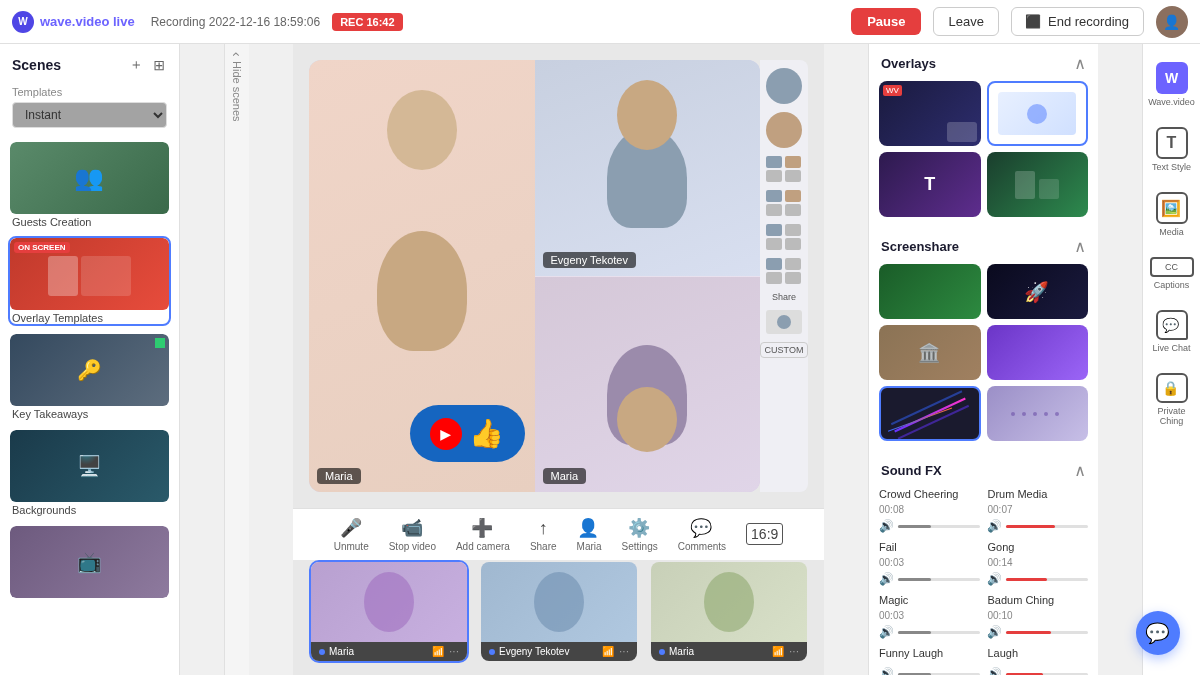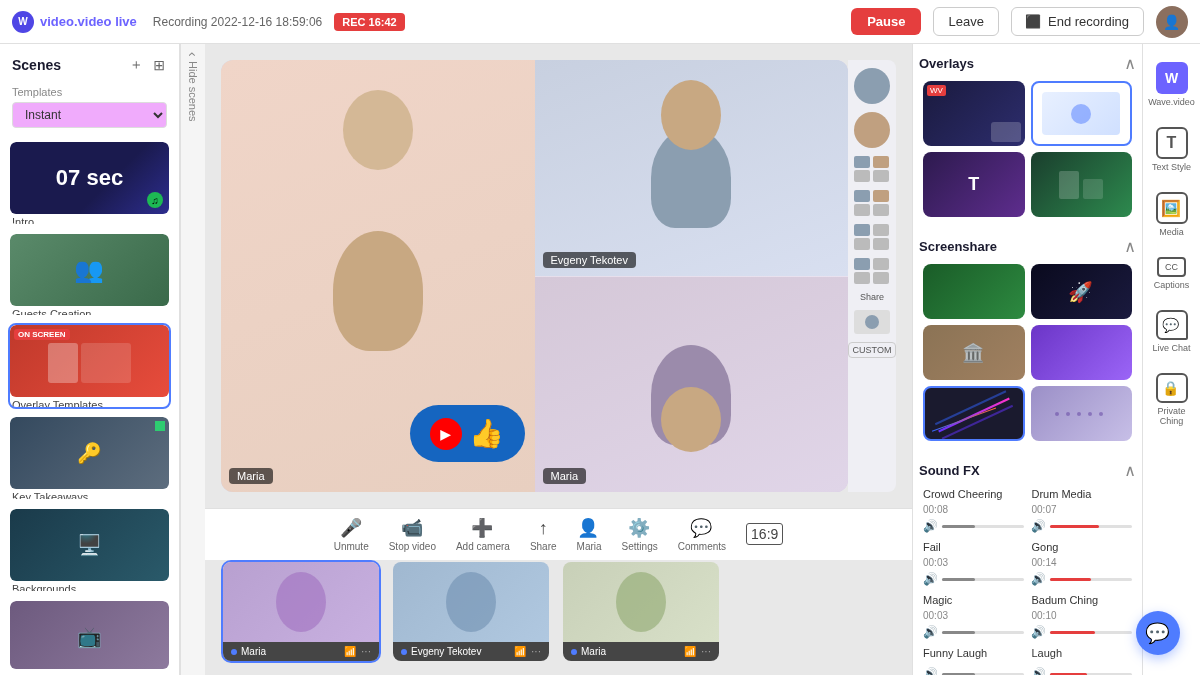--- a/index.html
+++ b/index.html
@@ -12,31 +12,31 @@
     .logo-wave { color: #6c63ff; font-size: 13px; font-weight: 700; }
     .rec-info { font-size: 12px; color: #666; margin-left: 4px; }
     .rec-badge { background: #e53e3e; color: white; font-size: 11px; font-weight: 700; padding: 3px 8px; border-radius: 4px; }
     .header-spacer { flex: 1; }
     .btn-pause { background: #e53e3e; color: white; border: none; padding: 6px 16px; border-radius: 6px; font-size: 13px; font-weight: 600; cursor: pointer; }
     .btn-leave { background: white; color: #333; border: 1px solid #ccc; padding: 6px 14px; border-radius: 6px; font-size: 13px; cursor: pointer; }
     .btn-end { background: white; color: #333; border: 1px solid #ccc; padding: 6px 14px; border-radius: 6px; font-size: 13px; cursor: pointer; display: flex; align-items: center; gap: 6px; }
     .avatar { width: 32px; height: 32px; border-radius: 50%; background: #8b6f5e; overflow: hidden; display: flex; align-items: center; justify-content: center; color: white; font-size: 14px; }
 
     
-    .main { display: flex; flex: 1; overflow: hidden; }
+    .main { display: flex; flex: 1; overflow: hidden; gap: 44px; }
 
     
     .left-panel { width: 180px; background: #fff; border-right: 1px solid #e0e0e0; display: flex; flex-direction: column; flex-shrink: 0; }
     .scenes-header { display: flex; align-items: center; justify-content: space-between; padding: 10px 12px 6px; }
     .scenes-title { font-size: 14px; font-weight: 600; color: #1a1a2e; }
     .scenes-actions { display: flex; gap: 6px; }
     .icon-btn { background: none; border: none; cursor: pointer; color: #666; font-size: 14px; padding: 2px; }
     .transition-section { padding: 4px 12px 8px; }
     .transition-label { font-size: 11px; color: #888; margin-bottom: 4px; }
-    .transition-select { width: 100%; border: 1px solid #ddd; border-radius: 4px; padding: 4px 8px; font-size: 12px; color: #333; background: #f0abfc; }
+    .transition-select { width: 100%; border: 1px solid #ddd; border-radius: 4px; padding: 4px 8px; font-size: 12px; color: #333; background: #a3a3a3; }
     .scenes-list { flex: 1; overflow-y: auto; padding: 4px 8px; display: flex; flex-direction: column; gap: 6px; }
     .scene-item { border-radius: 8px; overflow: hidden; cursor: pointer; border: 2px solid transparent; position: relative; }
     .scene-item.active { border-color: #4f7cff; }
     .scene-label { font-size: 11px; color: #444; padding: 2px 2px 0; }
     
     
     .thumb-intro { background: linear-gradient(135deg, #1a1a4e 60%, #2d2d8e); height: 72px; display: flex; align-items: center; justify-content: center; border-radius: 6px; position: relative; }
     .thumb-guests { background: linear-gradient(135deg, #2d6a4f 40%, #52b788); height: 72px; display: flex; align-items: center; justify-content: center; border-radius: 6px; position: relative; }
     .thumb-overlay { background: linear-gradient(135deg, #e63946 40%, #f4a261); height: 72px; display: flex; align-items: center; justify-content: center; border-radius: 6px; position: relative; }
     .thumb-key { background: linear-gradient(135deg, #457b9d 40%, #a8dadc); height: 72px; display: flex; align-items: center; justify-content: center; border-radius: 6px; position: relative; }
@@ -79,21 +79,21 @@
     .strip-thumb-maria2 { background: linear-gradient(135deg, #c8d0b8 0%, #d8e0c8 100%); }
     .strip-bar { background: rgba(0,0,0,0.7); padding: 4px 8px; display: flex; align-items: center; justify-content: space-between; }
     .strip-name { color: white; font-size: 10px; display: flex; align-items: center; gap: 4px; }
     .strip-dot { width: 6px; height: 6px; border-radius: 50%; background: #4f7cff; }
     .strip-icons { display: flex; align-items: center; gap: 4px; color: #aaa; font-size: 10px; }
 
     
     .right-panel { width: 230px; background: #fff; border-left: 1px solid #e0e0e0; display: flex; flex-direction: column; overflow: hidden; flex-shrink: 0; }
     
     .overlays-section { flex-shrink: 0; }
-    .section-header { display: flex; align-items: center; justify-content: space-between; padding: 10px 6px 8px; }
+    .section-header { display: flex; align-items: center; justify-content: space-between; padding: 10px 12px 8px; }
     .section-title { font-size: 13px; font-weight: 600; color: #1a1a2e; }
     .collapse-btn { background: none; border: none; cursor: pointer; color: #888; font-size: 16px; }
     
     .overlay-grid { display: grid; grid-template-columns: 1fr 1fr; gap: 6px; padding: 0 10px 10px; }
     .overlay-card { border-radius: 8px; overflow: hidden; cursor: pointer; position: relative; height: 65px; }
     .overlay-card.selected { border: 2px solid #4f7cff; }
 
     .backgrounds-section { flex-shrink: 0; }
     .bg-grid { display: grid; grid-template-columns: 1fr 1fr; gap: 6px; padding: 0 10px 10px; }
     .bg-card { border-radius: 8px; overflow: hidden; cursor: pointer; height: 55px; }
@@ -125,21 +125,21 @@
     
     ::-webkit-scrollbar { width: 4px; }
     ::-webkit-scrollbar-thumb { background: #ccc; border-radius: 2px; }
   </style>
 </head>
 <body>
 
 <div class="header">
   <div class="logo">
     <div class="logo-icon">W</div>
-    <span class="logo-wave">video.video live</span>
+    <span class="logo-wave">wave.video live</span>
   </div>
   <span class="rec-info">Recording 2022-12-16 18:59:06</span>
   <span class="rec-badge">REC 16:42</span>
   <div class="header-spacer"></div>
   <button class="btn-pause">Pause</button>
   <button class="btn-leave">Leave</button>
   <button class="btn-end">
     <span>⬛</span>
     <span>End recording</span>
   </button>
@@ -158,27 +158,20 @@
     </div>
     <div class="transition-section">
       <div class="transition-label">Templates</div>
       <select class="transition-select">
         <option>Instant</option>
         <option>Fade</option>
       </select>
     </div>
     <div class="scenes-list">
 
-      <div class="scene-item">
-        <div class="thumb-intro">
-          <span style="color:white;font-size:22px;font-weight:700;">07 sec</span>
-          <span style="position:absolute;bottom:6px;right:6px;width:16px;height:16px;background:#1db954;border-radius:50%;display:flex;align-items:center;justify-content:center;font-size:10px;">♫</span>
-        </div>
-        <div class="scene-label">Intro</div>
-      </div>
 
       <div class="scene-item">
         <div class="thumb-guests" style="background:linear-gradient(135deg,#5a8a6a,#3a6a4a);display:flex;align-items:center;justify-content:center;height:72px;border-radius:6px;">
           <span style="font-size:24px;">👥</span>
         </div>
         <div class="scene-label">Guests Creation</div>
       </div>
 
       <div class="scene-item active">
         <div class="thumb-overlay" style="background:linear-gradient(135deg,#c0392b,#e74c3c);display:flex;align-items:flex-start;padding:4px;height:72px;border-radius:6px;position:relative;">
@@ -551,21 +544,21 @@
       <div style="width:32px;height:32px;border:2px solid #555;border-radius:6px;display:flex;align-items:center;justify-content:center;color:#555;font-size:16px;font-weight:700;">T</div>
       <span class="far-right-label">Text Style</span>
     </div>
 
     <div class="far-right-item">
       <div style="width:32px;height:32px;border:2px solid #555;border-radius:6px;display:flex;align-items:center;justify-content:center;color:#555;font-size:16px;">🖼️</div>
       <span class="far-right-label">Media</span>
     </div>
 
     <div class="far-right-item">
-      <div style="width:29px;height:20px;border:2px solid #555;border-radius:4px;display:flex;align-items:center;justify-content:center;color:#555;font-size:9px;">CC</div>
+      <div style="width:44px;height:20px;border:2px solid #555;border-radius:4px;display:flex;align-items:center;justify-content:center;color:#555;font-size:9px;">CC</div>
       <span class="far-right-label">Captions</span>
     </div>
 
     <div class="far-right-item">
       <div style="width:32px;height:30px;border:2px solid #555;border-radius:6px 6px 2px 6px;display:flex;align-items:center;justify-content:center;color:#555;font-size:14px;">💬</div>
       <span class="far-right-label">Live Chat</span>
     </div>
 
     <div class="far-right-item">
       <div style="width:32px;height:30px;border:2px solid #555;border-radius:6px;display:flex;align-items:center;justify-content:center;color:#555;font-size:14px;">🔒</div>

